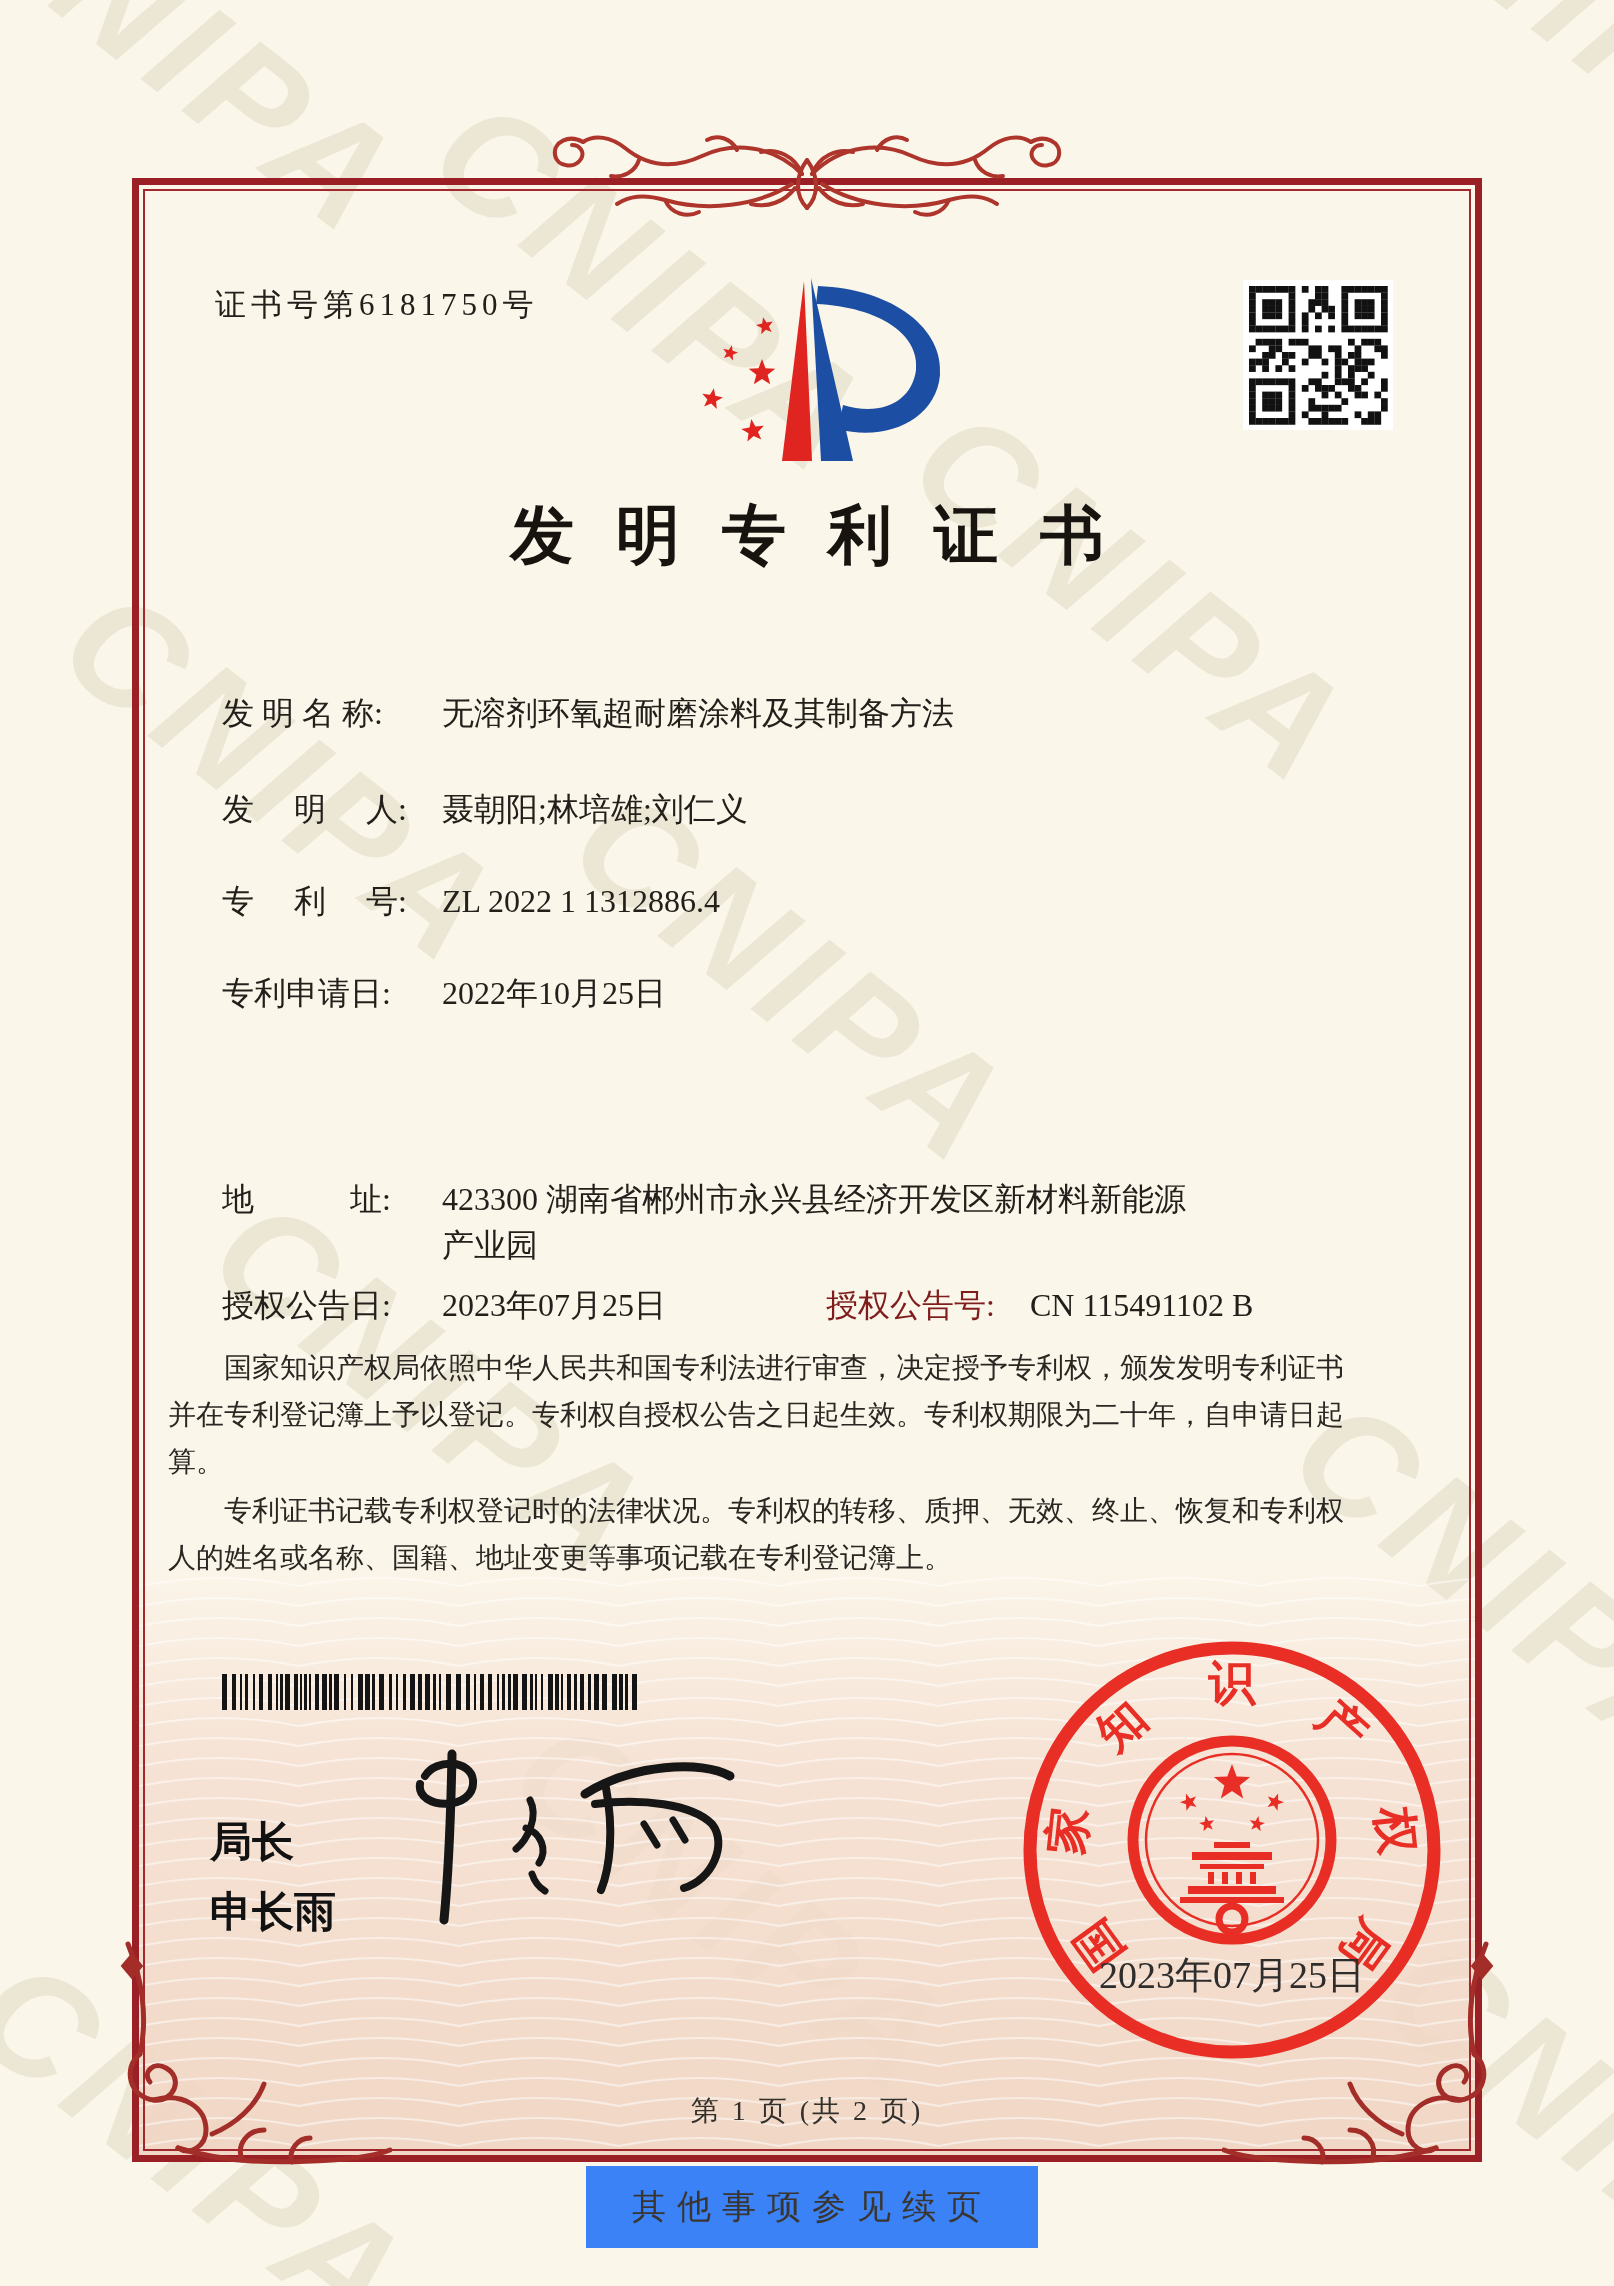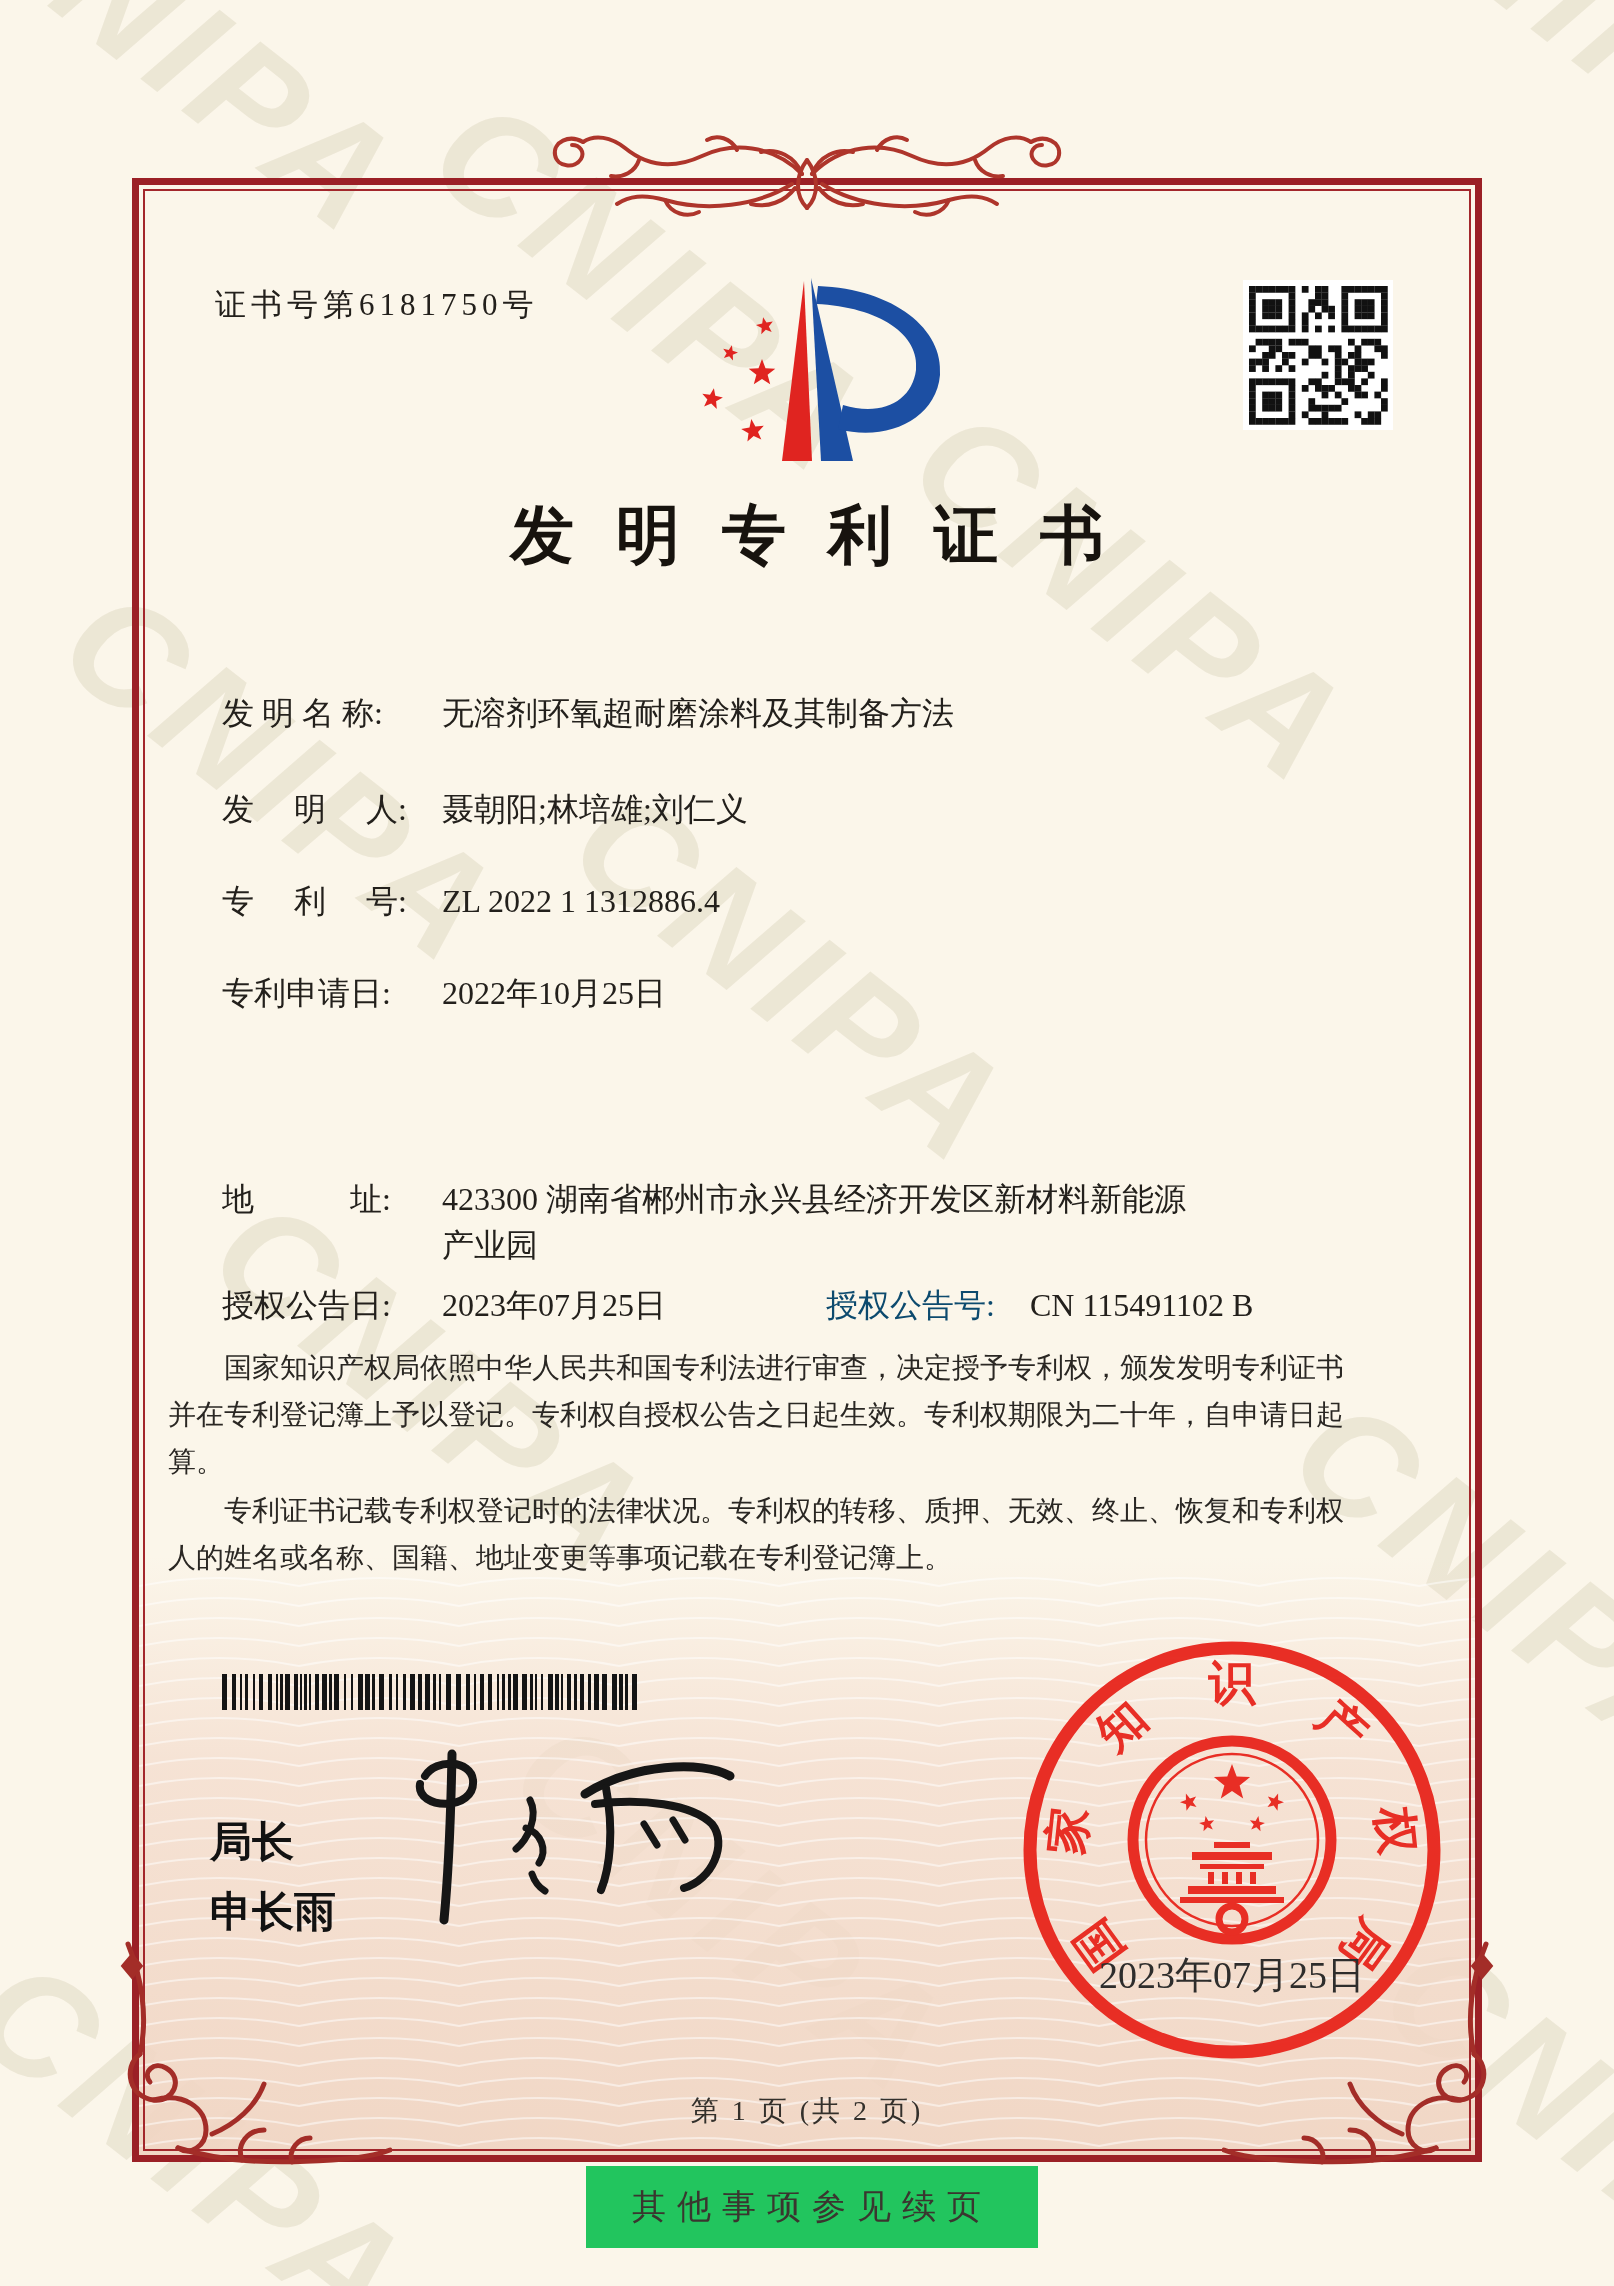--- a/index.html
+++ b/index.html
@@ -25,39 +25,39 @@
   .cert-no{position:absolute;left:215px;top:284px;font-size:31px;letter-spacing:5px;color:#23201c;}
   .logo{position:absolute;left:690px;top:256px;}
   .qr{position:absolute;left:1243px;top:280px;}
   .doc-title{
     position:absolute;left:132px;top:492px;width:1350px;text-align:center;
     font-size:64px;font-weight:700;letter-spacing:42px;text-indent:42px;color:#17130e;
   }
   .field-row{position:absolute;left:222px;width:1240px;font-size:32px;line-height:46px;}
   .flabel{display:inline-block;width:212px;vertical-align:top;color:#23201c;}
   .fvalue{display:inline-block;vertical-align:top;margin-left:8px;max-width:1000px;white-space:pre-line;color:#23201c;}
-  .flabel2{display:inline-block;width:196px;vertical-align:top;margin-left:160px;color:#0c4a6e;}
+  .flabel2{display:inline-block;width:196px;vertical-align:top;margin-left:160px;color:#7f1d1d;}
   .para{
     position:absolute;left:168px;width:1284px;font-size:28px;line-height:47px;
     white-space:pre-line;color:#2a2723;
   }
   .barcode{position:absolute;left:222px;top:1674px;}
   .sig-label{
     position:absolute;left:210px;font-family:"Liberation Sans","DejaVu Sans",sans-serif;
     font-weight:700;font-size:42px;color:#121212;
   }
   .signature{position:absolute;left:380px;top:1748px;}
   .seal{position:absolute;left:1018px;top:1636px;}
   .page-indicator{
     position:absolute;left:132px;top:2092px;width:1350px;text-align:center;
     font-size:28px;color:#33302b;letter-spacing:3px;
   }
   .banner{
     position:absolute;left:586px;top:2166px;width:452px;height:82px;
-    background:#22c55e;display:flex;align-items:center;justify-content:center;
+    background:#3b82f6;display:flex;align-items:center;justify-content:center;
     font-size:34px;letter-spacing:11px;color:#3a362f;z-index:5;
   }
 </style>
 </head>
 <body>
 
 <div class="page">
 
   <div class="wm-layer" id="wm-layer">
       <span class="wm" style="left: -70px; top: -40px;">CNIPA</span>

